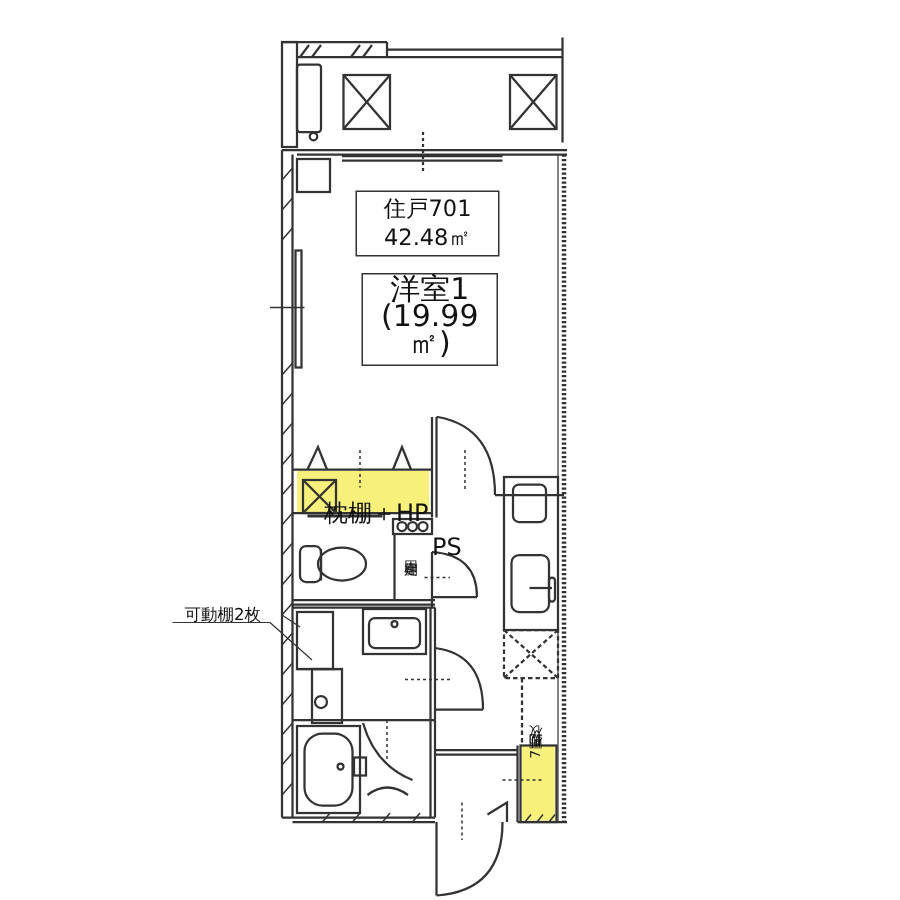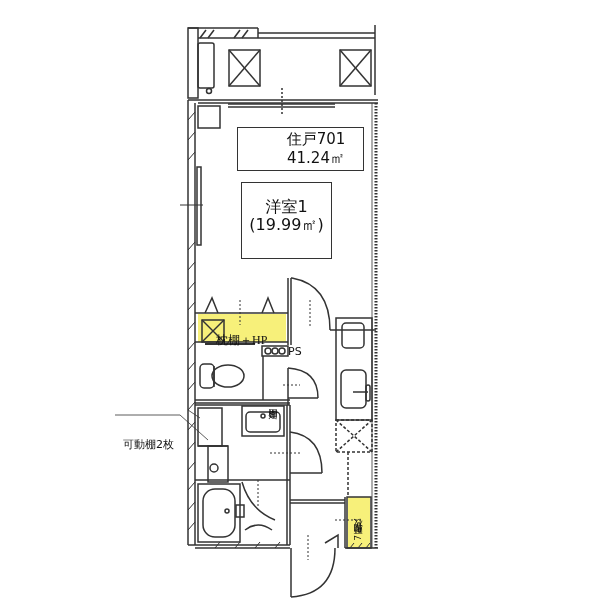--- a/index.html
+++ b/index.html
@@ -1,23 +1,23 @@
 <!DOCTYPE html>
 <html><head>
   <meta charset="utf-8">
   <style>
     html, body { margin: 0; padding: 0; background: #ffffff; }
     body { width: 600px; height: 600px; position: relative; overflow: hidden; font-family: "DejaVu Sans", sans-serif; }
     svg { position: absolute; left: 0; top: 0; }
     .label { position: absolute; font-family: "DejaVu Sans", sans-serif; color: #111; white-space: nowrap; }
     .box { position: absolute; border: 1.5px solid #333; background: #fff; text-align: center; font-family: "DejaVu Sans", sans-serif; color: #111; }
-    .unit-box { left: 237px; top: 127px; width: 94px; height: 40px; font-size: 15px; line-height: 19px; padding-top: 2px; padding-left: 31px; }
-    .room-box { left: 241px; top: 182px; width: 89px; height: 60px; font-size: 16px; line-height: 18px; padding-top: 15px; }
-    .yellow-label { font-size: 12px; font-family: Liberation Serif, serif; }
-    .small { font-size: 10px; margin-top: 35px; }
+    .unit-box { left: 237px; top: 127px; width: 94px; height: 40px; font-size: 15px; line-height: 19px; padding-top: 2px; }
+    .room-box { left: 241px; top: 182px; width: 89px; height: 60px; font-size: 20px; line-height: 18px; padding-top: 0; }
+    .yellow-label { font-size: 16px; }
+    .small { font-size: 10px; }
     .vert { writing-mode: vertical-rl; }
   </style>
 </head>
 <body>
 
 <svg width="600" height="600" viewBox="0 0 600 600">
 
   <rect x="198" y="314" width="88" height="28" fill="#f7f07a"></rect>
   <rect x="348" y="497" width="22" height="50" fill="#f7f07a"></rect>
 
@@ -184,25 +184,25 @@
     <g stroke-width="1">
       <line x1="350" y1="548" x2="354" y2="543"></line>
         <line x1="358" y1="548" x2="362" y2="543"></line>
         <line x1="366" y1="548" x2="370" y2="543"></line>
     </g>
   </g>
 </svg>
 
 <div class="box unit-box">
   <div>住戸701</div>
-  <div>41.24㎡</div>
+  <div>42.48㎡</div>
 </div>
 
 <div class="box room-box">
   <div>洋室1</div>
   <div>(19.99㎡)</div>
 </div>
 
 <div class="label yellow-label" style="left:216px; top:332px;">枕棚＋HP</div>
-<div class="label" style="left:288px; top:345px; font-size:11px;">PS</div>
+<div class="label" style="left:288px; top:355px; font-size:16px;">PS</div>
 <div class="label small vert" style="left:266px; top:367px; font-size:9px;">固定棚</div>
 <div class="label small" style="left:123px; top:402px; font-size:11px;">可動棚2枚</div>
 <div class="label small vert" style="left:352px; top:500px; font-size:9px; transform: rotate(180deg);">可動棚7枚</div>
 
 </body></html>

